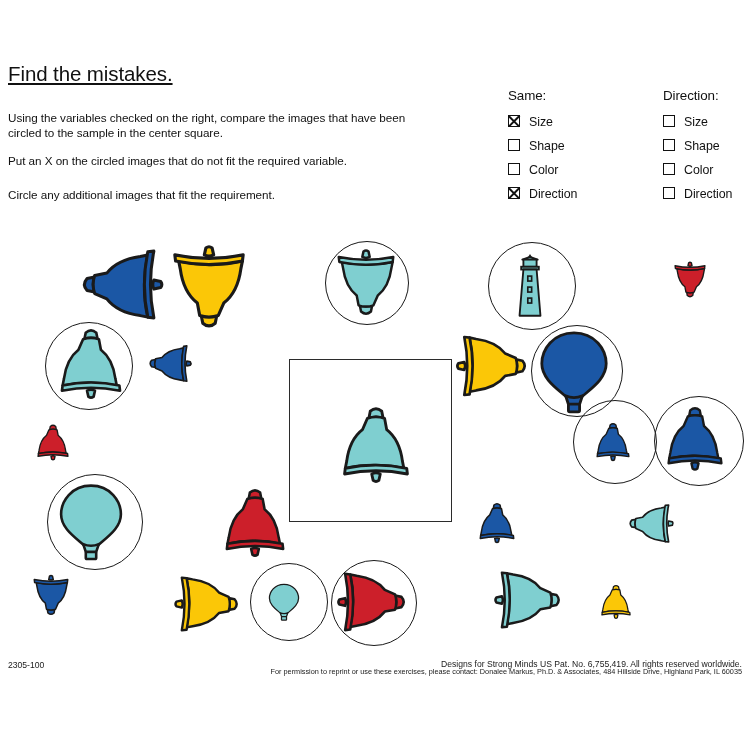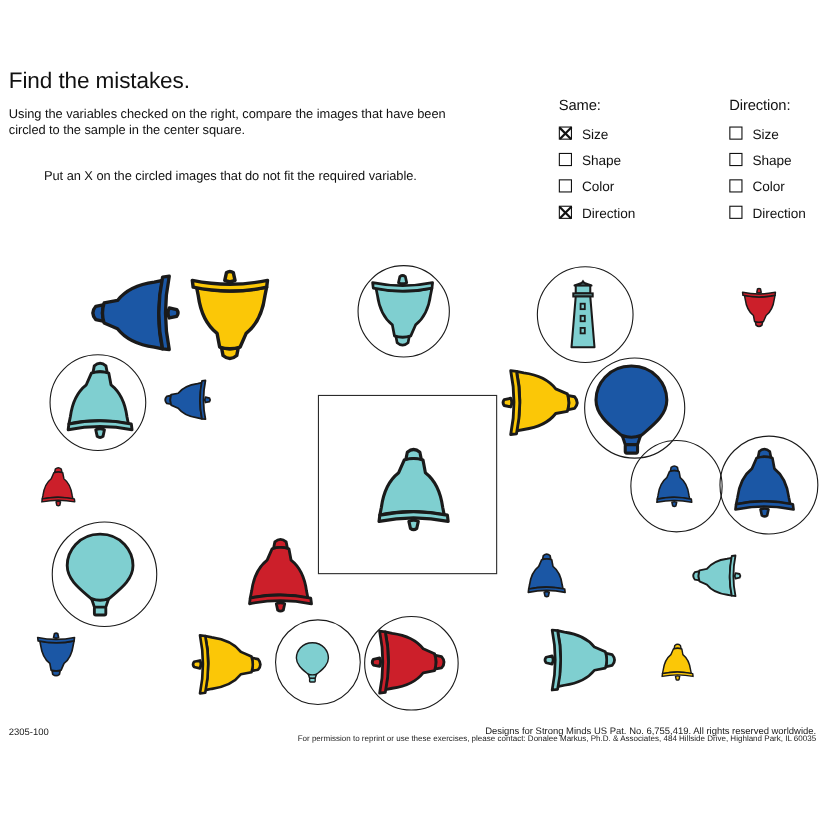--- a/index.html
+++ b/index.html
@@ -21,31 +21,32 @@
 
   
   #title {
     position: absolute;
     left: 8px;
     top: 62px;
     font-size: 20.5px;
     font-weight: 400;
     letter-spacing: -0.1px;
     color: #111111;
+    text-decoration: underline;
   }
   .instr {
     position: absolute;
     left: 8px;
     font-size: 11.7px;
     line-height: 15.2px;
     color: #111111;
     letter-spacing: -0.05px;
   }
-  #instr1 { top: 96px; width: 400px; }
-  #instr2 { top: 153px; width: 430px; margin-left: 32px; }
+  #instr1 { top: 110px; width: 400px; }
+  #instr2 { top: 153px; width: 430px; }
   #instr3 { top: 187px; width: 430px; }
 
   
   .legend-col {
     position: absolute;
     top: 88px;
   }
   #legend-same { left: 508px; }
   #legend-diff { left: 663px; }
   .legend-heading {
@@ -149,20 +150,21 @@
   }
 </style>
 </head>
 <body>
 
 <div id="page">
 
   <div id="title">Find the mistakes.</div>
   <div class="instr" id="instr1">Using the variables checked on the right, compare the images that have been circled to the sample in the center square.</div>
   <div class="instr" id="instr2">Put an X on the circled images that do not fit the required variable.</div>
+  <div class="instr" id="instr3">Circle any additional images that fit the requirement.</div>
 
   <div class="legend-col" id="legend-same">
     <div class="legend-heading">Same:</div>
 
     <div class="legend-row">
       <span class="cbox checked"></span>
       <span class="legend-label">Size</span>
     </div>
     <div class="legend-row">
       <span class="cbox"></span>

